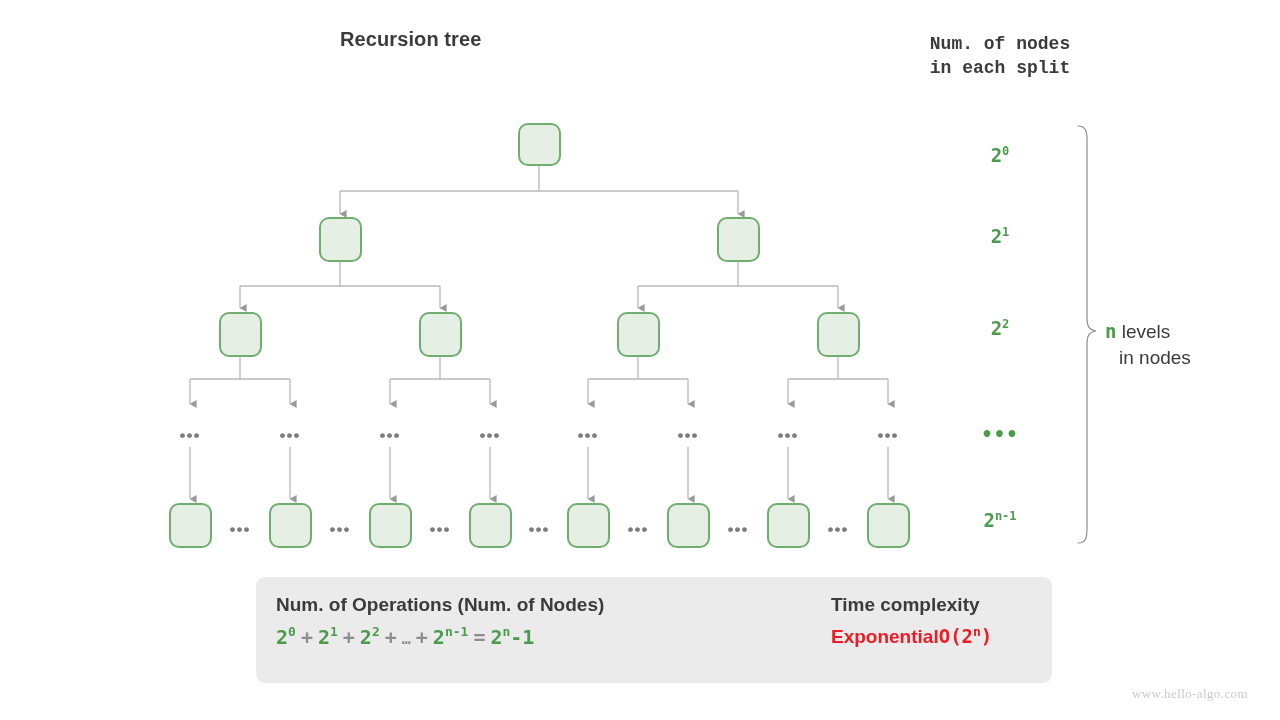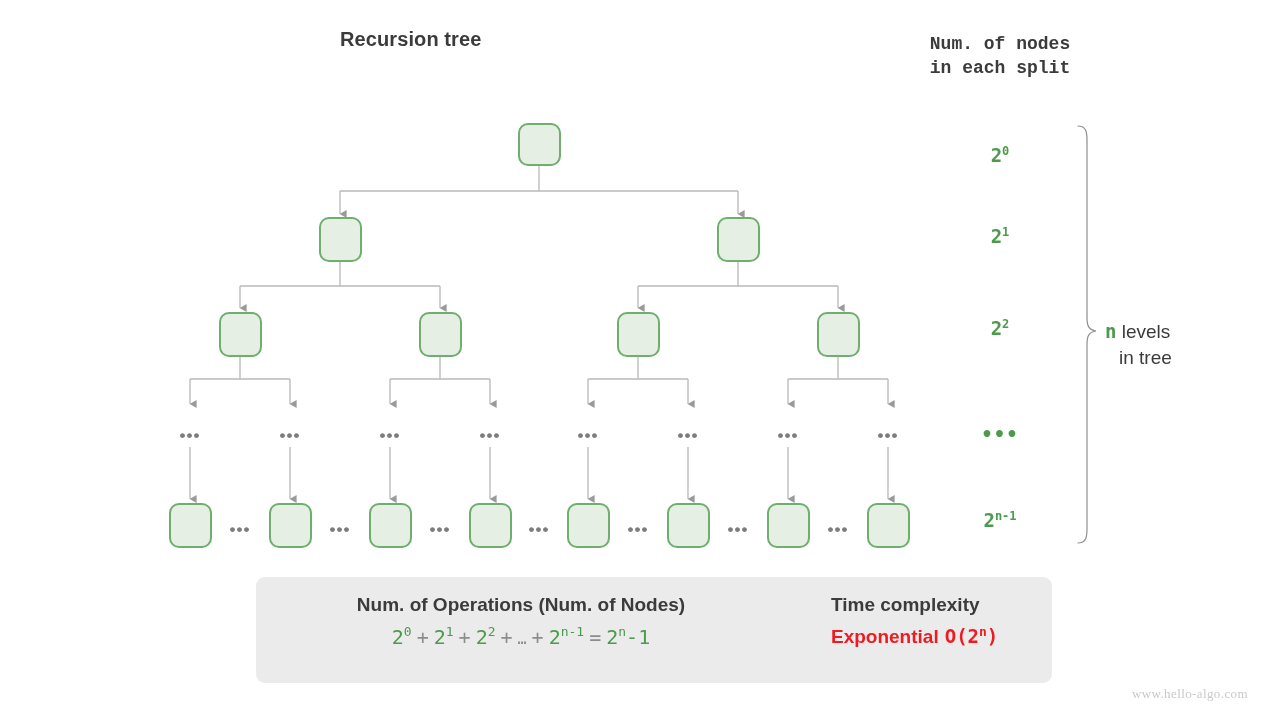--- a/index.html
+++ b/index.html
@@ -123,31 +123,30 @@
     width: 796px;
     height: 106px;
     background: #ebebeb;
     border-radius: 9px;
   }
   .sum-left {
     position: absolute;
     left: 20px;
     top: 17px;
     width: 490px;
-    text-align: center;
   }
   .sum-left .hd {
     font-size: 19px;
     font-weight: bold;
     color: #3b3b3b;
   }
   .formula {
     margin-top: 9px;
     font-family: "DejaVu Sans Mono", monospace;
-    font-weight: normal;
+    font-weight: bold;
     font-size: 20px;
     color: #4c9b4c;
     white-space: nowrap;
   }
   .formula .op {
     color: #8d8d8d;
     padding: 0 5px;
   }
   .formula sup {
     font-size: 13px;
@@ -179,21 +178,20 @@
   }
   .sum-right .val {
     margin-top: 9px;
     font-size: 19px;
     font-weight: bold;
     color: #ef1b24;
     white-space: nowrap;
   }
   .sum-right .val .bigo {
     font-family: "DejaVu Sans Mono", monospace;
-    padding-left: 6px;
   }
   .sum-right .val .bigo sup {
     font-size: 13px;
     vertical-align: super;
     line-height: 0;
   }
   
   .watermark {
     position: absolute;
     right: 32px;
@@ -335,21 +333,21 @@
     <span>2</span><sup>2</sup>
   </div>
   <div class="lvl dots" style="top:423px;">•••</div>
   <div class="lvl" style="top:509px;">
     <span>2</span><sup>n-1</sup>
   </div>
 
   <div class="total-note">
     <span class="nvar">n</span>
     <span>levels</span>
-    <span class="l2">in tree</span>
+    <span class="l2">in nodes</span>
   </div>
 
   <div class="summary">
     <div class="sum-left">
       <div class="hd">Num. of Operations (Num. of Nodes)</div>
       <div class="formula">
         <span>2</span><sup>0</sup><span class="op">+</span><span>2</span><sup>1</sup><span class="op">+</span><span>2</span><sup>2</sup><span class="op">+</span><span class="dots">…</span><span class="op">+</span><span>2</span><sup>n-1</sup><span class="op">=</span><span>2</span><sup>n</sup><span>-1</span>
       </div>
     </div>
 

